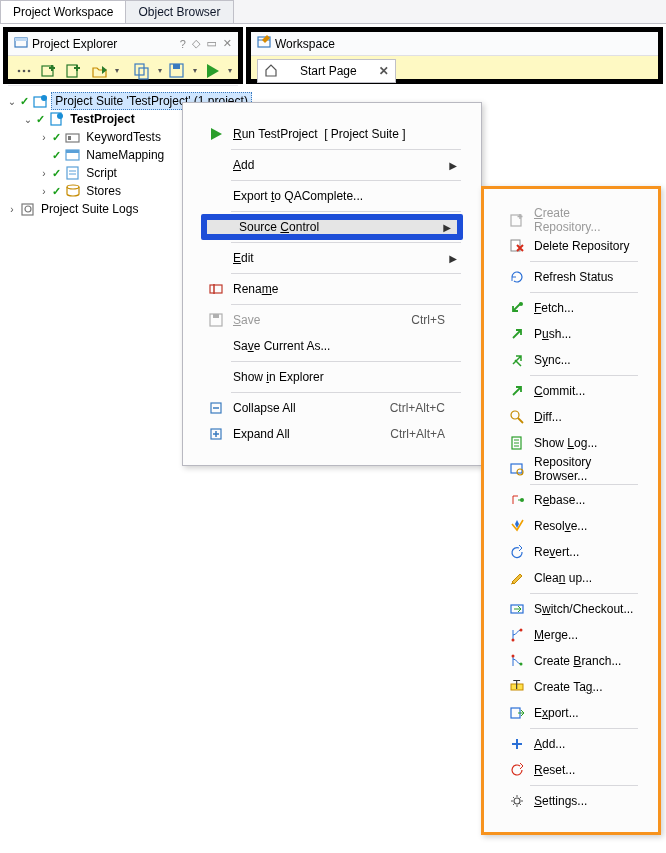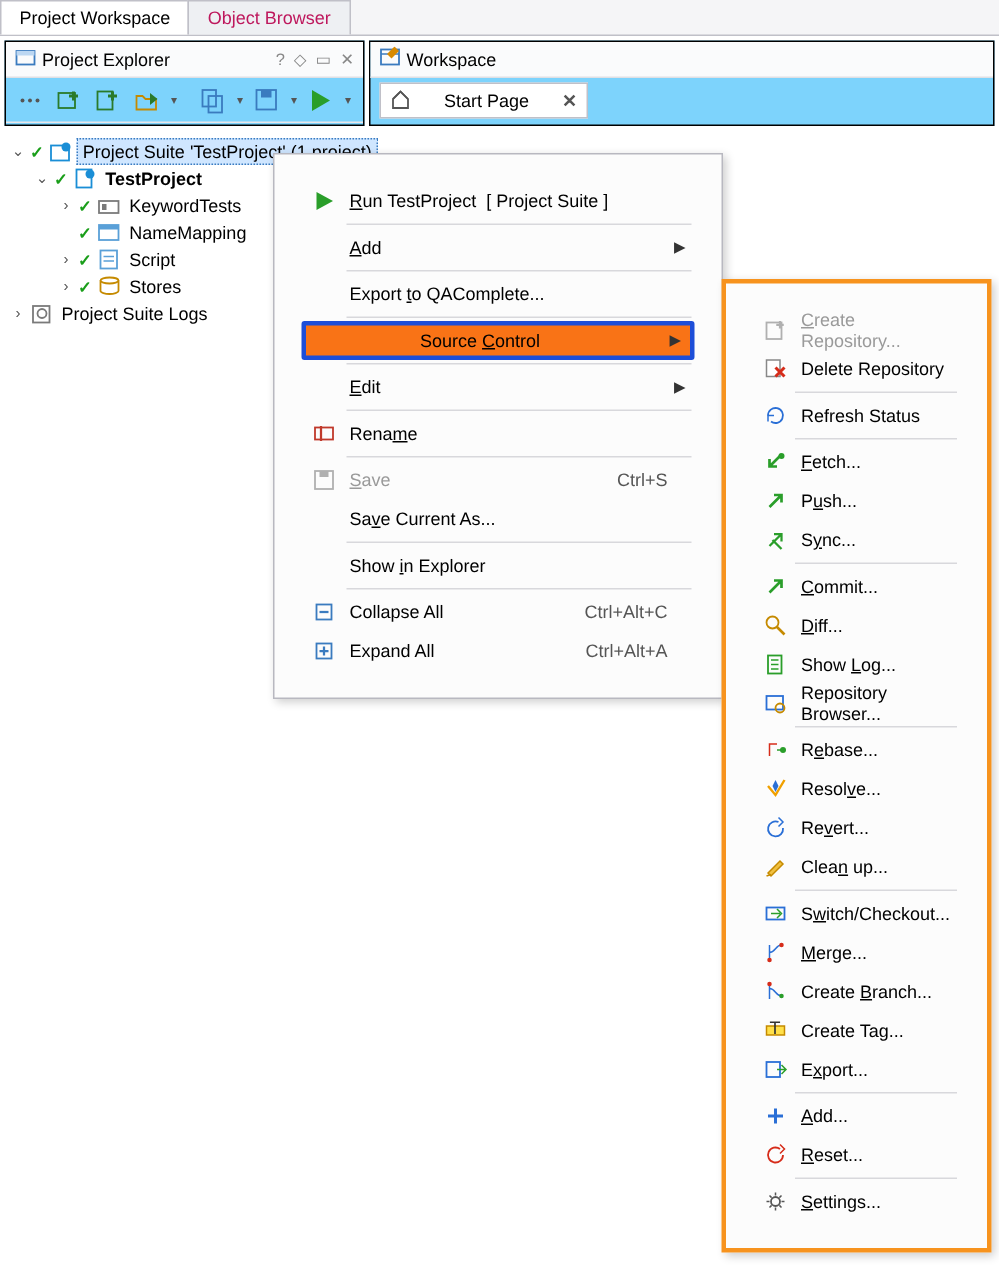--- a/index.html
+++ b/index.html
@@ -1,25 +1,25 @@
 <!DOCTYPE html>
 <html><head>
 <meta charset="utf-8">
 <style>
 * { box-sizing: border-box; font-family: "Segoe UI", Tahoma, sans-serif; font-size: 12px; }
 body { margin: 0; background: #fff; width: 666px; height: 853px; position: relative; overflow: hidden; }
 
 
 .topbar { display: flex; border-bottom: 1px solid #c0c0c8; height: 24px; background: #f5f5f7; }
 .toptab { padding: 4px 12px; border: 1px solid #c0c0c8; border-bottom: none; background: #fff; margin-right: -1px; cursor: default; }
-.toptab.inactive { background: #eef0f3; color: #be185d; }
+.toptab.inactive { background: #eef0f3; color: #0f172a; }
 
 
 .panels { display: flex; height: 60px; }
-.panel { border: 1px solid #000000; background: #7dd3fc; }
+.panel { border: 5px solid #000000; background: #fef9c3; }
 .panel-left { width: 240px; margin: 3px 3px 0 3px; }
 .panel-right { flex: 1; margin: 3px 3px 0 0; }
 .panel-header { display: flex; align-items: center; height: 24px; padding: 0 6px; border-bottom: 1px solid #e0e0e4; background: #fafbfc; }
 .panel-header .picon { margin-right: 4px; }
 .panel-header .spacer { flex: 1; }
 .panel-header .hdrbtn { color: #888; margin-left: 6px; font-size: 11px; cursor: default; }
 .toolbar { display: flex; align-items: center; height: 30px; padding: 0 4px; gap: 2px; border-bottom: 1px solid #e8e8ec; }
 .tbtn { width: 24px; height: 24px; display: flex; align-items: center; justify-content: center; border-radius: 2px; }
 .tbtn svg { width: 18px; height: 18px; }
 .tdd { width: 8px; display: flex; align-items: center; justify-content: center; color: #555; font-size: 8px; }
@@ -35,21 +35,21 @@
 .ticon { width: 16px; height: 16px; margin: 0 2px; display: inline-flex; align-items: center; justify-content: center; }
 .tlabel { padding: 1px 3px; text-align: center; }
 .tlabel.sel { background: #cfe6ff; border: 1px dotted #3a7bbf; }
 .tlabel.bold { font-weight: bold; }
 
 
 .menu { position: absolute; background: #fcfcfc; border: 1px solid #b8b8c0; box-shadow: 2px 2px 6px rgba(0,0,0,.2); padding: 18px; }
 .menu1 { left: 182px; top: 102px; width: 300px; }
 .menu2 { left: 481px; top: 186px; width: 180px; border: 3px solid #f7931e; }
 .mi { display: flex; align-items: center; height: 26px; padding: 0 4px; position: relative; }
-.mi.hl { background: #f97316; border: 3px solid #1d4ed8; border-radius: 2px; gap: 44px; }
+.mi.hl { background: #e5e5e5; border: 6px solid #1d4ed8; border-radius: 2px; }
 .mi.disabled { color: #9a9a9a; }
 .micon { width: 22px; height: 22px; display: flex; align-items: center; justify-content: center; margin-right: 6px; }
 .micon svg { width: 16px; height: 16px; }
 .mtxt { flex: 1; }
 .mkey { color: #555; margin-right: 14px; }
 .marrow { position: absolute; right: 6px; font-size: 10px; color: #333; }
 .msep { height: 1px; background: #d8d8dc; margin: 2px 2px 2px 30px; }
 .menu2 .msep { margin: 2px 2px 2px 28px; }
 .menu2 .mi { height: 26px; }
 u { text-decoration: underline; }

